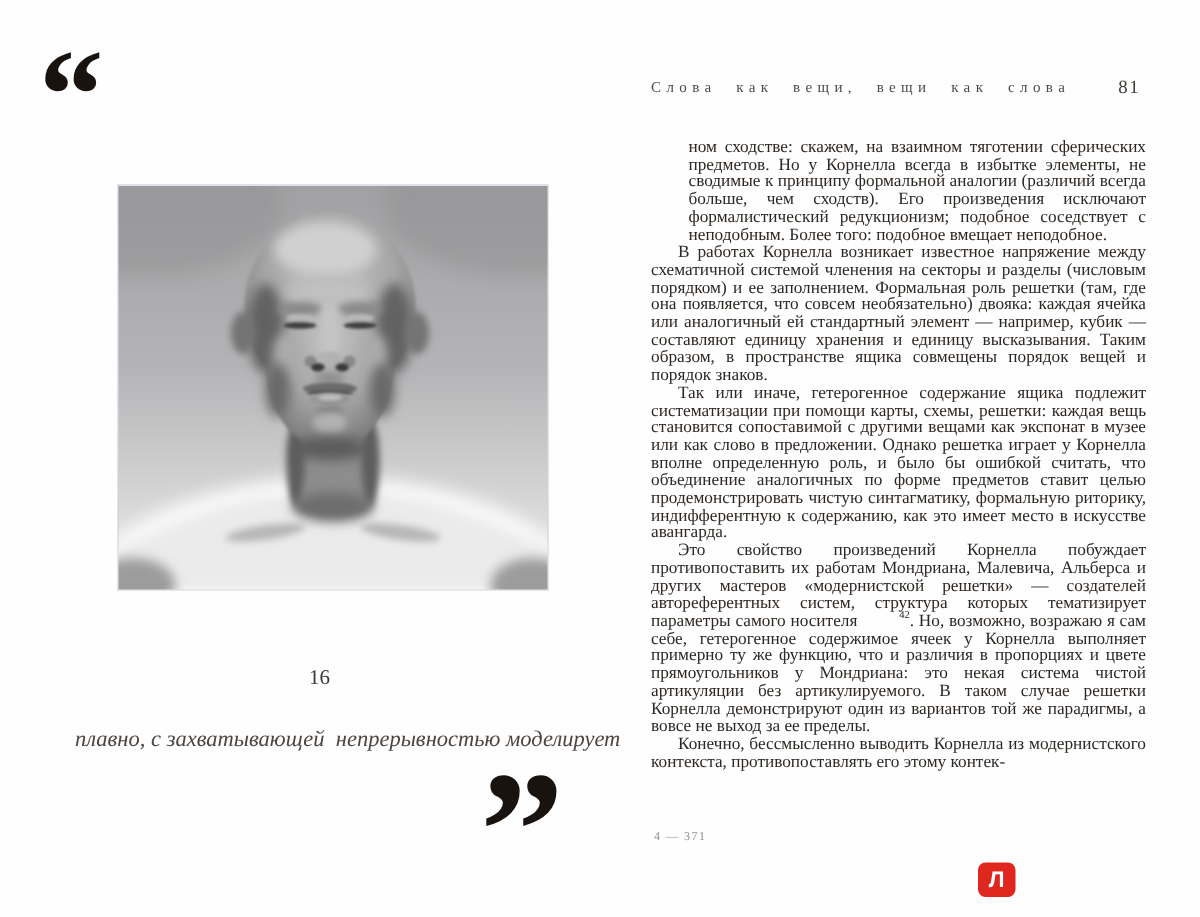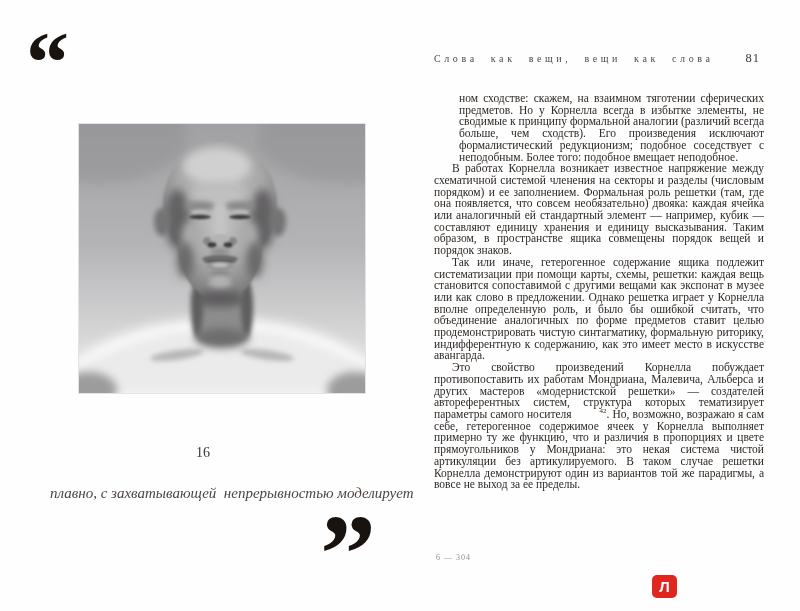--- a/index.html
+++ b/index.html
@@ -15,21 +15,21 @@
   .close-quote{
     position:absolute;left:320px;top:498px;font-size:112px;line-height:1;
     font-weight:bold;color:#191310;letter-spacing:-7px;
   }
   .photo-frame{
     position:absolute;left:78px;top:123px;width:286px;height:269px;
     border:1px solid #dfe4ec;box-sizing:content-box;background:#c4c4c6;
   }
   .photo-frame svg{display:block;}
   .fig-number{
-    position:absolute;left:60px;top:445px;width:286px;text-align:center;
+    position:absolute;left:70px;top:445px;width:286px;text-align:center;
     font-size:14px;color:#3a3632;
   }
   .caption{
     position:absolute;left:50px;top:487px;width:342px;text-align:center;
     font-style:italic;font-size:15px;line-height:12.6px;color:#4c4540;
   }
   .caption div{white-space:pre;}
   
   .running-head{
     position:absolute;left:434px;top:51px;width:326px;
@@ -163,19 +163,20 @@
     <div class="running-head">
       <span class="running-title">Слова как вещи, вещи как слова</span>
       <span class="running-page">81</span>
     </div>
 
     <div class="body-text">
       <p class="cont">ном сходстве: скажем, на взаимном тяготении сферических предметов. Но у Корнелла всегда в избытке элементы, не сводимые к принципу формальной аналогии (различий всегда больше, чем сходств). Его произведения исключают формалистический редукционизм; подобное соседствует с неподобным. Более того: подобное вмещает неподобное.</p>
       <p>В работах Корнелла возникает известное напряжение между схематичной системой членения на секторы и разделы (числовым порядком) и ее заполнением. Формальная роль решетки (там, где она появляется, что совсем необязательно) двояка: каждая ячейка или аналогичный ей стандартный элемент — например, кубик — составляют единицу хранения и единицу высказывания. Таким образом, в пространстве ящика совмещены порядок вещей и порядок знаков.</p>
       <p>Так или иначе, гетерогенное содержание ящика подлежит систематизации при помощи карты, схемы, решетки: каждая вещь становится сопоставимой с другими вещами как экспонат в музее или как слово в предложении. Однако решетка играет у Корнелла вполне определенную роль, и было бы ошибкой считать, что объединение аналогичных по форме предметов ставит целью продемонстрировать чистую синтагматику, формальную риторику, индифферентную к содержанию, как это имеет место в искусстве авангарда.</p>
       <p><span>Это свойство произведений Корнелла побуждает противопоставить их работам Мондриана, Малевича, Альберса и других мастеров «модернистской решетки» — создателей автореферентных систем, структура которых тематизирует параметры самого носителя</span><sup>42</sup><span>. Но, возможно, возражаю я сам себе, гетерогенное содержимое ячеек у Корнелла выполняет примерно ту же функцию, что и различия в пропорциях и цвете прямоугольников у Мондриана: это некая система чистой артикуляции без артикулируемого. В таком случае решетки Корнелла демонстрируют один из вариантов той же парадигмы, а вовсе не выход за ее пределы.</span></p>
+      <p>Конечно, бессмысленно выводить Корнелла из модернистского контекста, противопоставлять его этому контек-</p>
     </div>
 
-    <div class="signature">6 — 304</div>
+    <div class="signature">4 — 371</div>
   </div>
 
   <div class="watermark" style="background: rgb(223, 38, 31); color: rgb(255, 255, 255);">Л</div>
 </div>
 
 </body></html>

